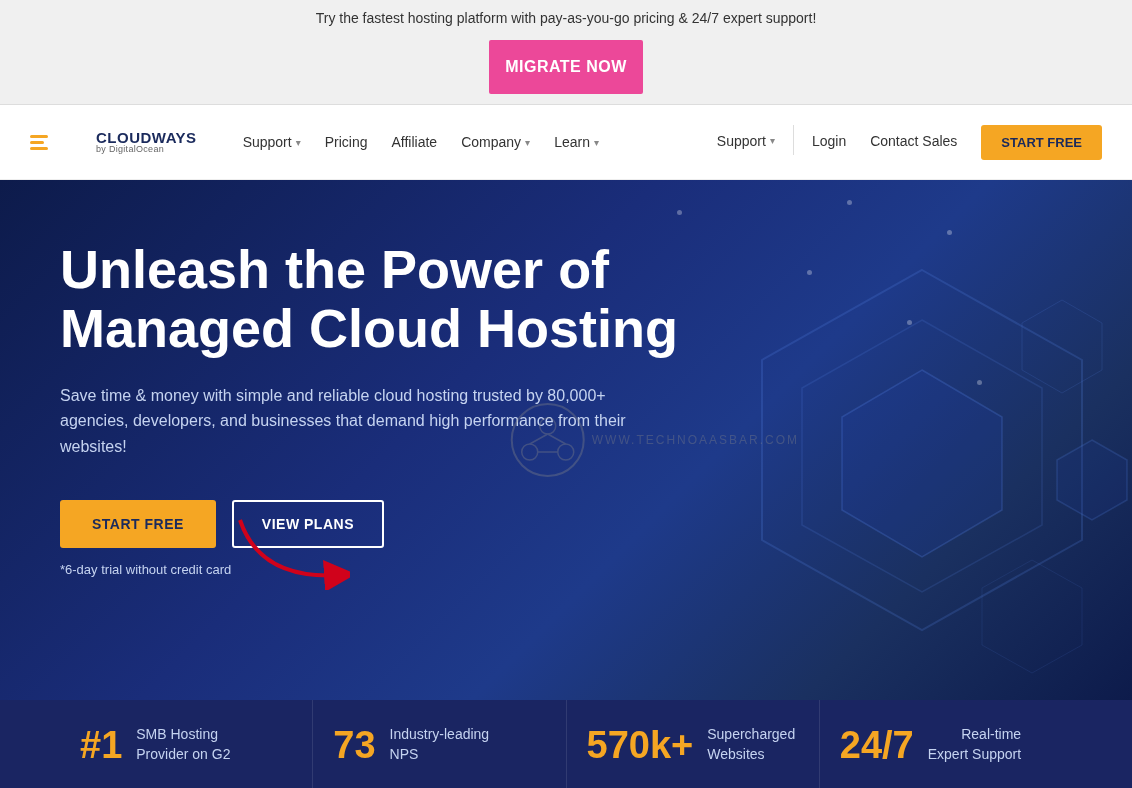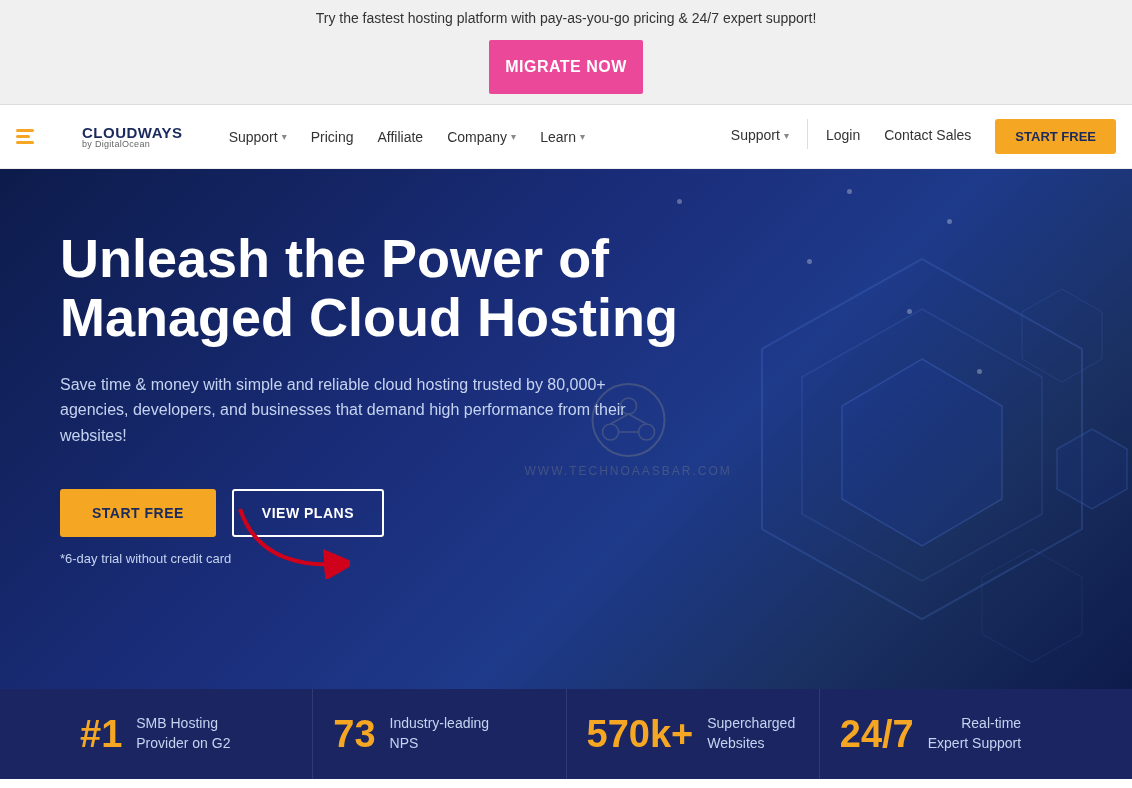--- a/index.html
+++ b/index.html
@@ -29,22 +29,22 @@
       letter-spacing: 0.5px;
       cursor: pointer;
       border-radius: 2px;
     }
 
     
     .navbar {
       background: #fff;
       display: flex;
       align-items: center;
-      padding: 0 16px;
-      height: 64px;
+      padding: 0 30px;
+      height: 75px;
       border-bottom: 1px solid #eee;
       position: relative;
       z-index: 10;
     }
     .logo-area {
       display: flex;
       align-items: center;
       gap: 8px;
       margin-right: 36px;
       min-width: 160px;
@@ -257,21 +257,21 @@
     
     .watermark {
       position: absolute;
       top: 50%;
       left: 50%;
       transform: translate(-20%, -50%);
       opacity: 0.35;
       z-index: 5;
       pointer-events: none;
       display: flex;
-      flex-direction: column;
+      flex-direction: row;
       align-items: center;
       gap: 4px;
     }
   </style>
 </head>
 <body>
 
 <div class="top-banner">
   <span>Try the fastest hosting platform with pay-as-you-go pricing &amp; 24/7 expert support!</span>
   <button class="migrate-btn">MIGRATE NOW</button>

